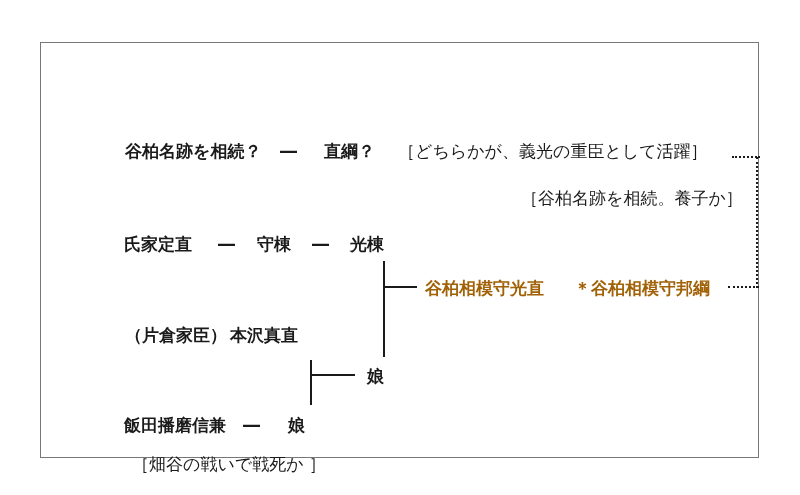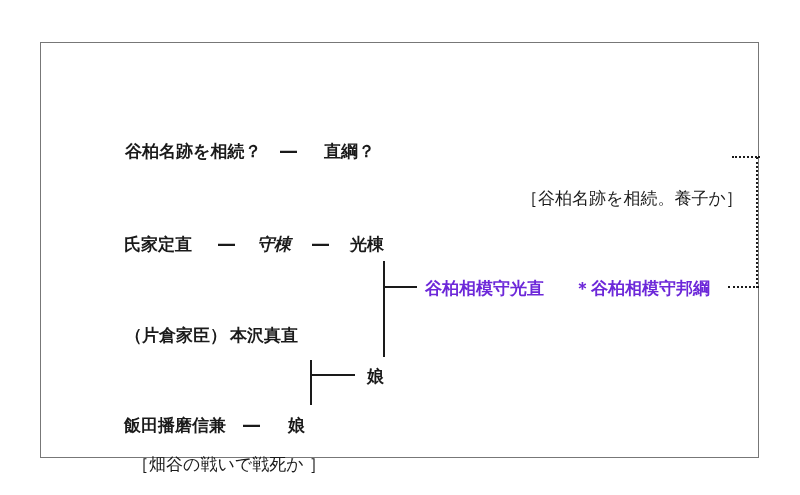--- a/index.html
+++ b/index.html
@@ -10,30 +10,30 @@
   }
   .frame{
     position:absolute;left:40px;top:42px;width:719px;height:416px;
     border:1px solid #777;background:#fff;box-sizing:border-box;
   }
   .t{
     position:absolute;font-size:17px;line-height:20px;white-space:pre;
     letter-spacing:0px;color:#1a1a1a;
   }
   .b{font-weight:600;}
-  .muted{color:#6d28d9;}
+  .muted{color:#a16207;}
   
   .p-kunitsuna {left:84px; top:98px;}
   .dash-g1     {left:239px;top:98px;}
   .p-naotsuna  {left:283px;top:98px;}
   .n-katsuyaku {left:357px;top:98px;}
   .n-succession{left:480px;top:145px;}
   .p-sadanao   {left:83px; top:191px;}
   .dash-u1     {left:177px;top:191px;}
-  .p-moritomune{left:216px;top:191px;font-style:italic;}
+  .p-moritomune{left:216px;top:191px;}
   .dash-u2     {left:271px;top:191px;}
   .p-mitsumune {left:309px;top:191px;text-align:center;}
   .p-mitsunao  {left:384px;top:235px;}
   .n-mitsunao  {left:533px;top:235px;}
   .l-katakura  {left:84px; top:282px;}
   .p-motozawa  {left:189px;top:282px;}
   .p-daughter1 {left:326px;top:323px;}
   .p-iida      {left:83px; top:372px;}
   .dash-i1     {left:202px;top:372px;}
   .p-daughter2 {left:247px;top:372px;}
@@ -51,20 +51,21 @@
   .dot-bottom{left:687px;top:243px;width:31px;height:0;border-top:2px dotted #1a1a1a;}
 </style>
 </head>
 <body>
 
 <div class="frame">
 
   <span class="t b p-kunitsuna">谷柏名跡を相続？</span>
   <span class="t b dash-g1">―</span>
   <span class="t b p-naotsuna">直綱？</span>
+  <span class="t n-katsuyaku">［どちらかが、義光の重臣として活躍］</span>
 
   <span class="t n-succession">［谷柏名跡を相続。養子か］</span>
 
   <span class="t b p-sadanao">氏家定直</span>
   <span class="t b dash-u1">―</span>
   <span class="t b p-moritomune">守棟</span>
   <span class="t b dash-u2">―</span>
   <span class="t b p-mitsumune">光棟</span>
 
   <span class="t b muted p-mitsunao">谷柏相模守光直</span>

